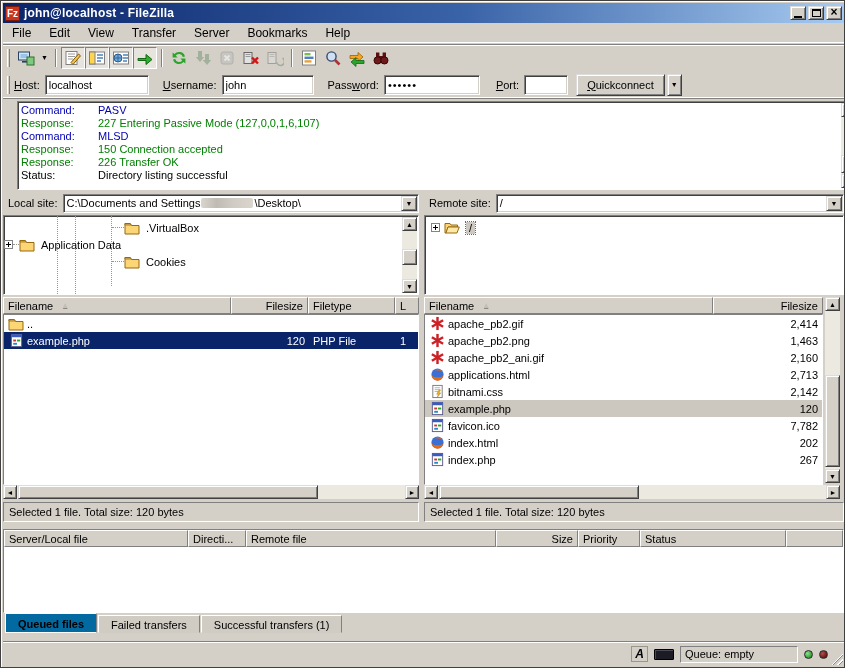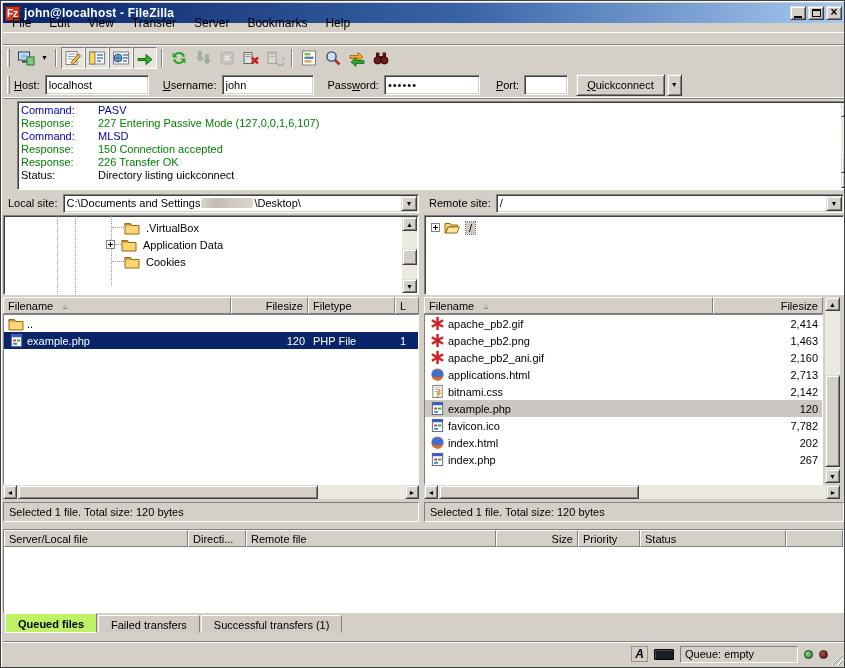--- a/index.html
+++ b/index.html
@@ -21,21 +21,21 @@
   #fzlogo { width:15px; height:15px; background:#c8361e; color:#fff; font-weight:bold; font-size:10px;
     display:flex; align-items:center; justify-content:center; border:1px solid #7a1a0a; margin-right:4px; }
   #title-text { color:#fff; font-weight:bold; font-size:12px; letter-spacing:.2px; }
   .winbtns { margin-left:auto; display:flex; gap:2px; }
   .wbtn { width:16px; height:14px; display:flex; align-items:center; justify-content:center; font-size:10px; line-height:1; }
   .glyph-min { width:8px; border-bottom:2px solid #000; height:9px; }
   .glyph-max { width:9px; height:8px; border:1px solid #000; border-top:2px solid #000; }
   .glyph-x { font-weight:bold; font-size:12px; margin-top:-2px; }
 
   
-  #menubar { position:absolute; left:2px; top:12px; width:841px; height:20px; display:flex; align-items:center;
+  #menubar { position:absolute; left:2px; top:22px; width:841px; height:20px; display:flex; align-items:center;
     border-bottom:1px solid #fff; }
   .menu-item { padding:2px 9px; font-size:12px; }
 
   
   #toolbar { position:absolute; left:2px; top:43px; width:841px; height:26px; display:flex; align-items:center;
     border-top:1px solid #808080; box-shadow:0 1px 0 #fff inset; padding-left:4px; }
   .tb-grip { width:3px; height:18px; border-left:1px solid #fff; border-right:1px solid #808080; margin:0 4px 0 0; }
   .tb-sep { width:2px; height:18px; border-left:1px solid #808080; border-right:1px solid #fff; margin:0 4px; }
   .tbtn { width:24px; height:22px; display:flex; align-items:center; justify-content:center; border:1px solid transparent; }
   .tbtn.pressed { border-color:#808080 #fff #fff #808080; background:#e7e4dd; }
@@ -106,21 +106,21 @@
   .statusline { position:absolute; height:20px; display:flex; align-items:center; padding-left:5px; background:#d4d0c8; }
 
   
   #queuepanel { position:absolute; left:2px; top:528px; width:841px; height:84px; background:#fff; overflow:hidden; }
   #queuehdr { display:flex;border-radius:7px; }
   #queuebody { height:65px; background:#fff; }
 
   
   #tabs { position:absolute; left:2px; top:612px; width:841px; height:20px; display:flex; align-items:flex-end; padding-left:2px; background:#d4d0c8; }
   .tab { height:18px; padding:2px 12px 0; border:1px solid; border-color:#fff #808080 transparent #fff; background:#d0ccc4; margin-right:1px; display:flex; align-items:center; }
-  .tab.active { height:20px; background:#bef264; font-weight:bold; border-bottom-color:#fdfdfb; }
+  .tab.active { height:20px; background:#0369a1; font-weight:bold; border-bottom-color:#fdfdfb; }
 
   
   #statusbar { position:absolute; left:2px; top:640px; width:841px; height:25px; border-top:1px solid #808080;
     box-shadow:0 1px 0 #fff inset; display:flex; align-items:center; justify-content:flex-end; padding-right:16px; gap:6px; }
   .sb-ind { width:17px; height:16px; display:flex; align-items:center; justify-content:center; border:1px solid #9a968c; background:#d4d0c8; font-weight:bold; font-style:italic; font-size:12px; }
   .sb-badge { width:20px; height:11px; background:#1c1c24; border:1px solid #000; border-radius:1px;
     box-shadow: inset 1px 1px 0 #4a4a5a; }
   #queuebox { width:118px; height:17px; display:flex; align-items:center; padding-left:4px; background:#d4d0c8;
     border:1px solid; border-color:#808080 #fff #fff #808080; }
   .led { width:9px; height:9px; border-radius:50%; border:1px solid #2c2c2c; }
@@ -326,21 +326,21 @@
       <div class="log-line response">
           <span class="log-prefix">Response:</span>
           <span>150 Connection accepted</span>
         </div>
       <div class="log-line response">
           <span class="log-prefix">Response:</span>
           <span>226 Transfer OK</span>
         </div>
       <div class="log-line status">
           <span class="log-prefix">Status:</span>
-          <span>Directory listing uickconnect</span>
+          <span>Directory listing successful</span>
         </div>
     </div>
     <div class="vsb" style="right:1px; top:1px; bottom:1px; width:15px;">
       <span class="sb-btn raised2" style="top:0;">▲</span>
       <span class="sb-thumb raised2" style="top:52px; height:18px; left:0; right:0;"></span>
       <span class="sb-btn raised2" style="bottom:0;">▼</span>
     </div>
   </div>
 
   <div class="site-row" style="left:2px; top:192px; width:416px;">
@@ -369,21 +369,21 @@
       <div class="trow" style="padding-left:108px;">
         <span class="conn" style="width:12px;"></span>
         <span class="ficon">
             <svg width="16" height="14" viewBox="0 0 16 14">
               <path d="M1 2.5h5.2l1.3 2H15V13H1z" fill="#fcd575" stroke="#97690f"></path>
               <path d="M1 2.5h5.2l.9 1.4H1z" fill="#ffe9a8" stroke="#97690f"></path>
             </svg>
           </span>
         <span class="tlabel">.VirtualBox</span>
       </div>
-      <div class="trow" style="padding-left:102px;">
+      <div class="trow" style="">
         <span class="expander">
             <i class="h"></i>
             <i class="v"></i>
           </span>
         <span class="conn" style="width:6px;"></span>
         <span class="ficon">
             <svg width="16" height="14" viewBox="0 0 16 14">
               <path d="M1 2.5h5.2l1.3 2H15V13H1z" fill="#fcd575" stroke="#97690f"></path>
               <path d="M1 2.5h5.2l.9 1.4H1z" fill="#ffe9a8" stroke="#97690f"></path>
             </svg>

